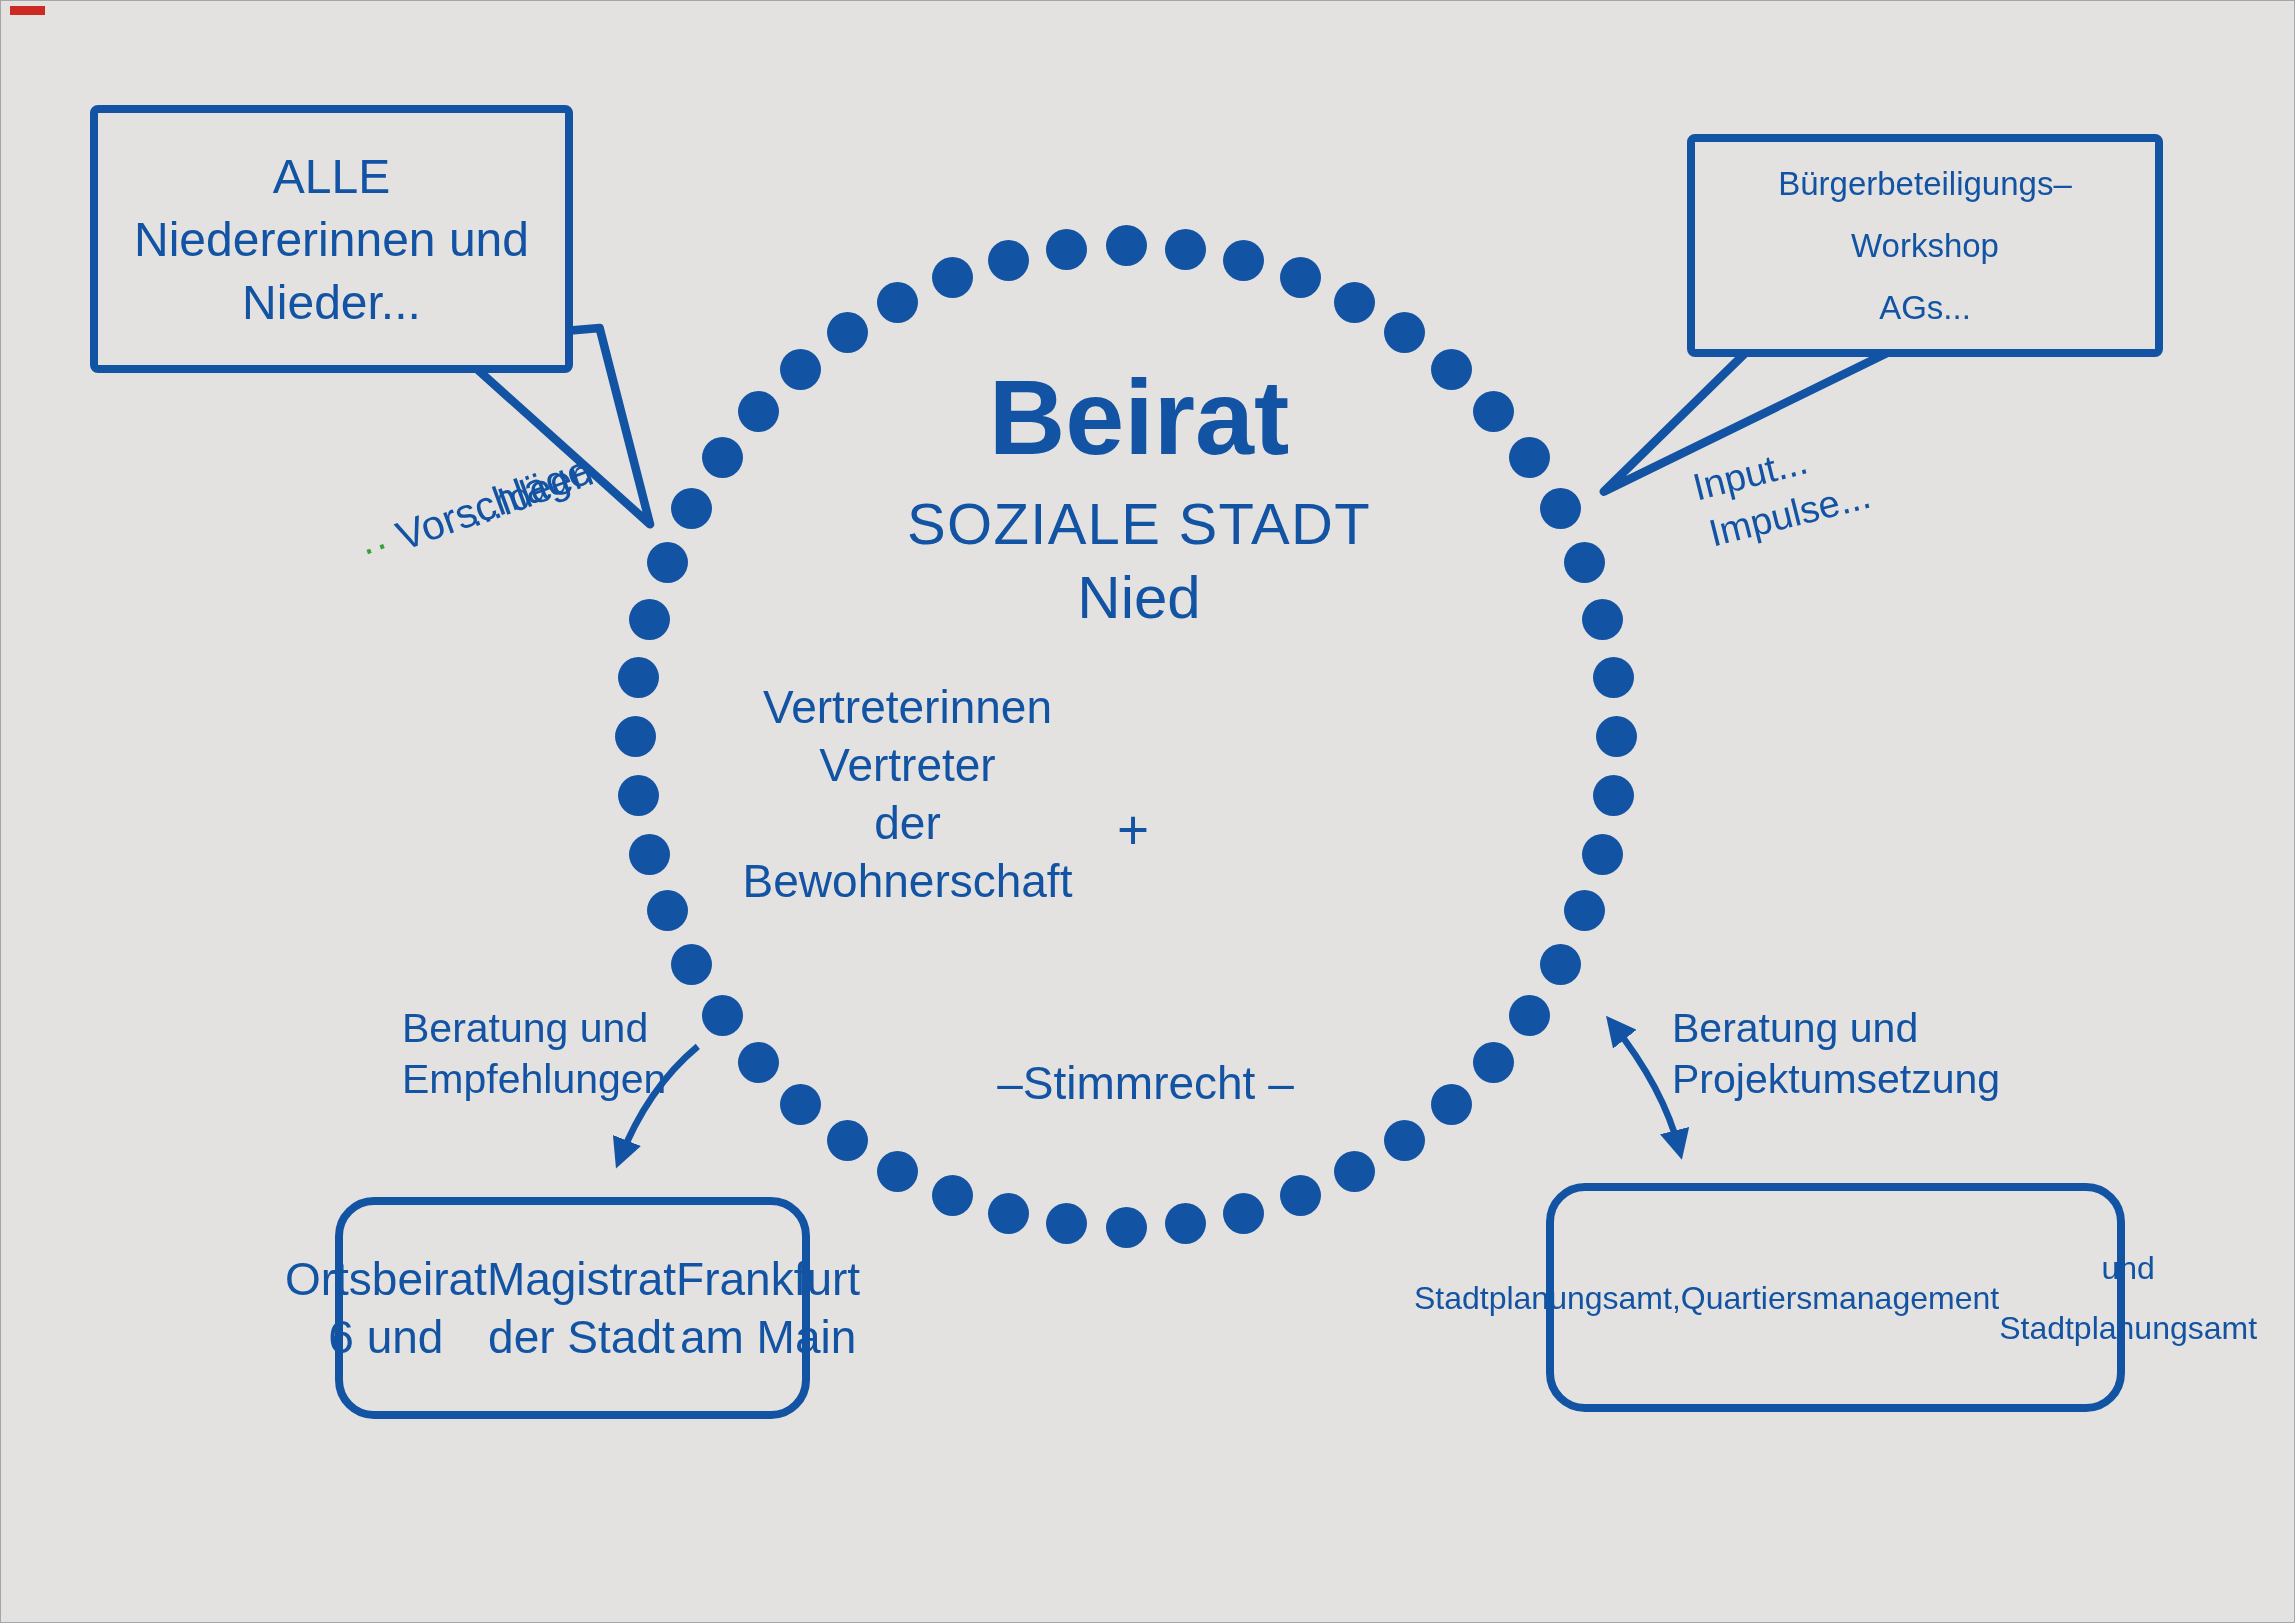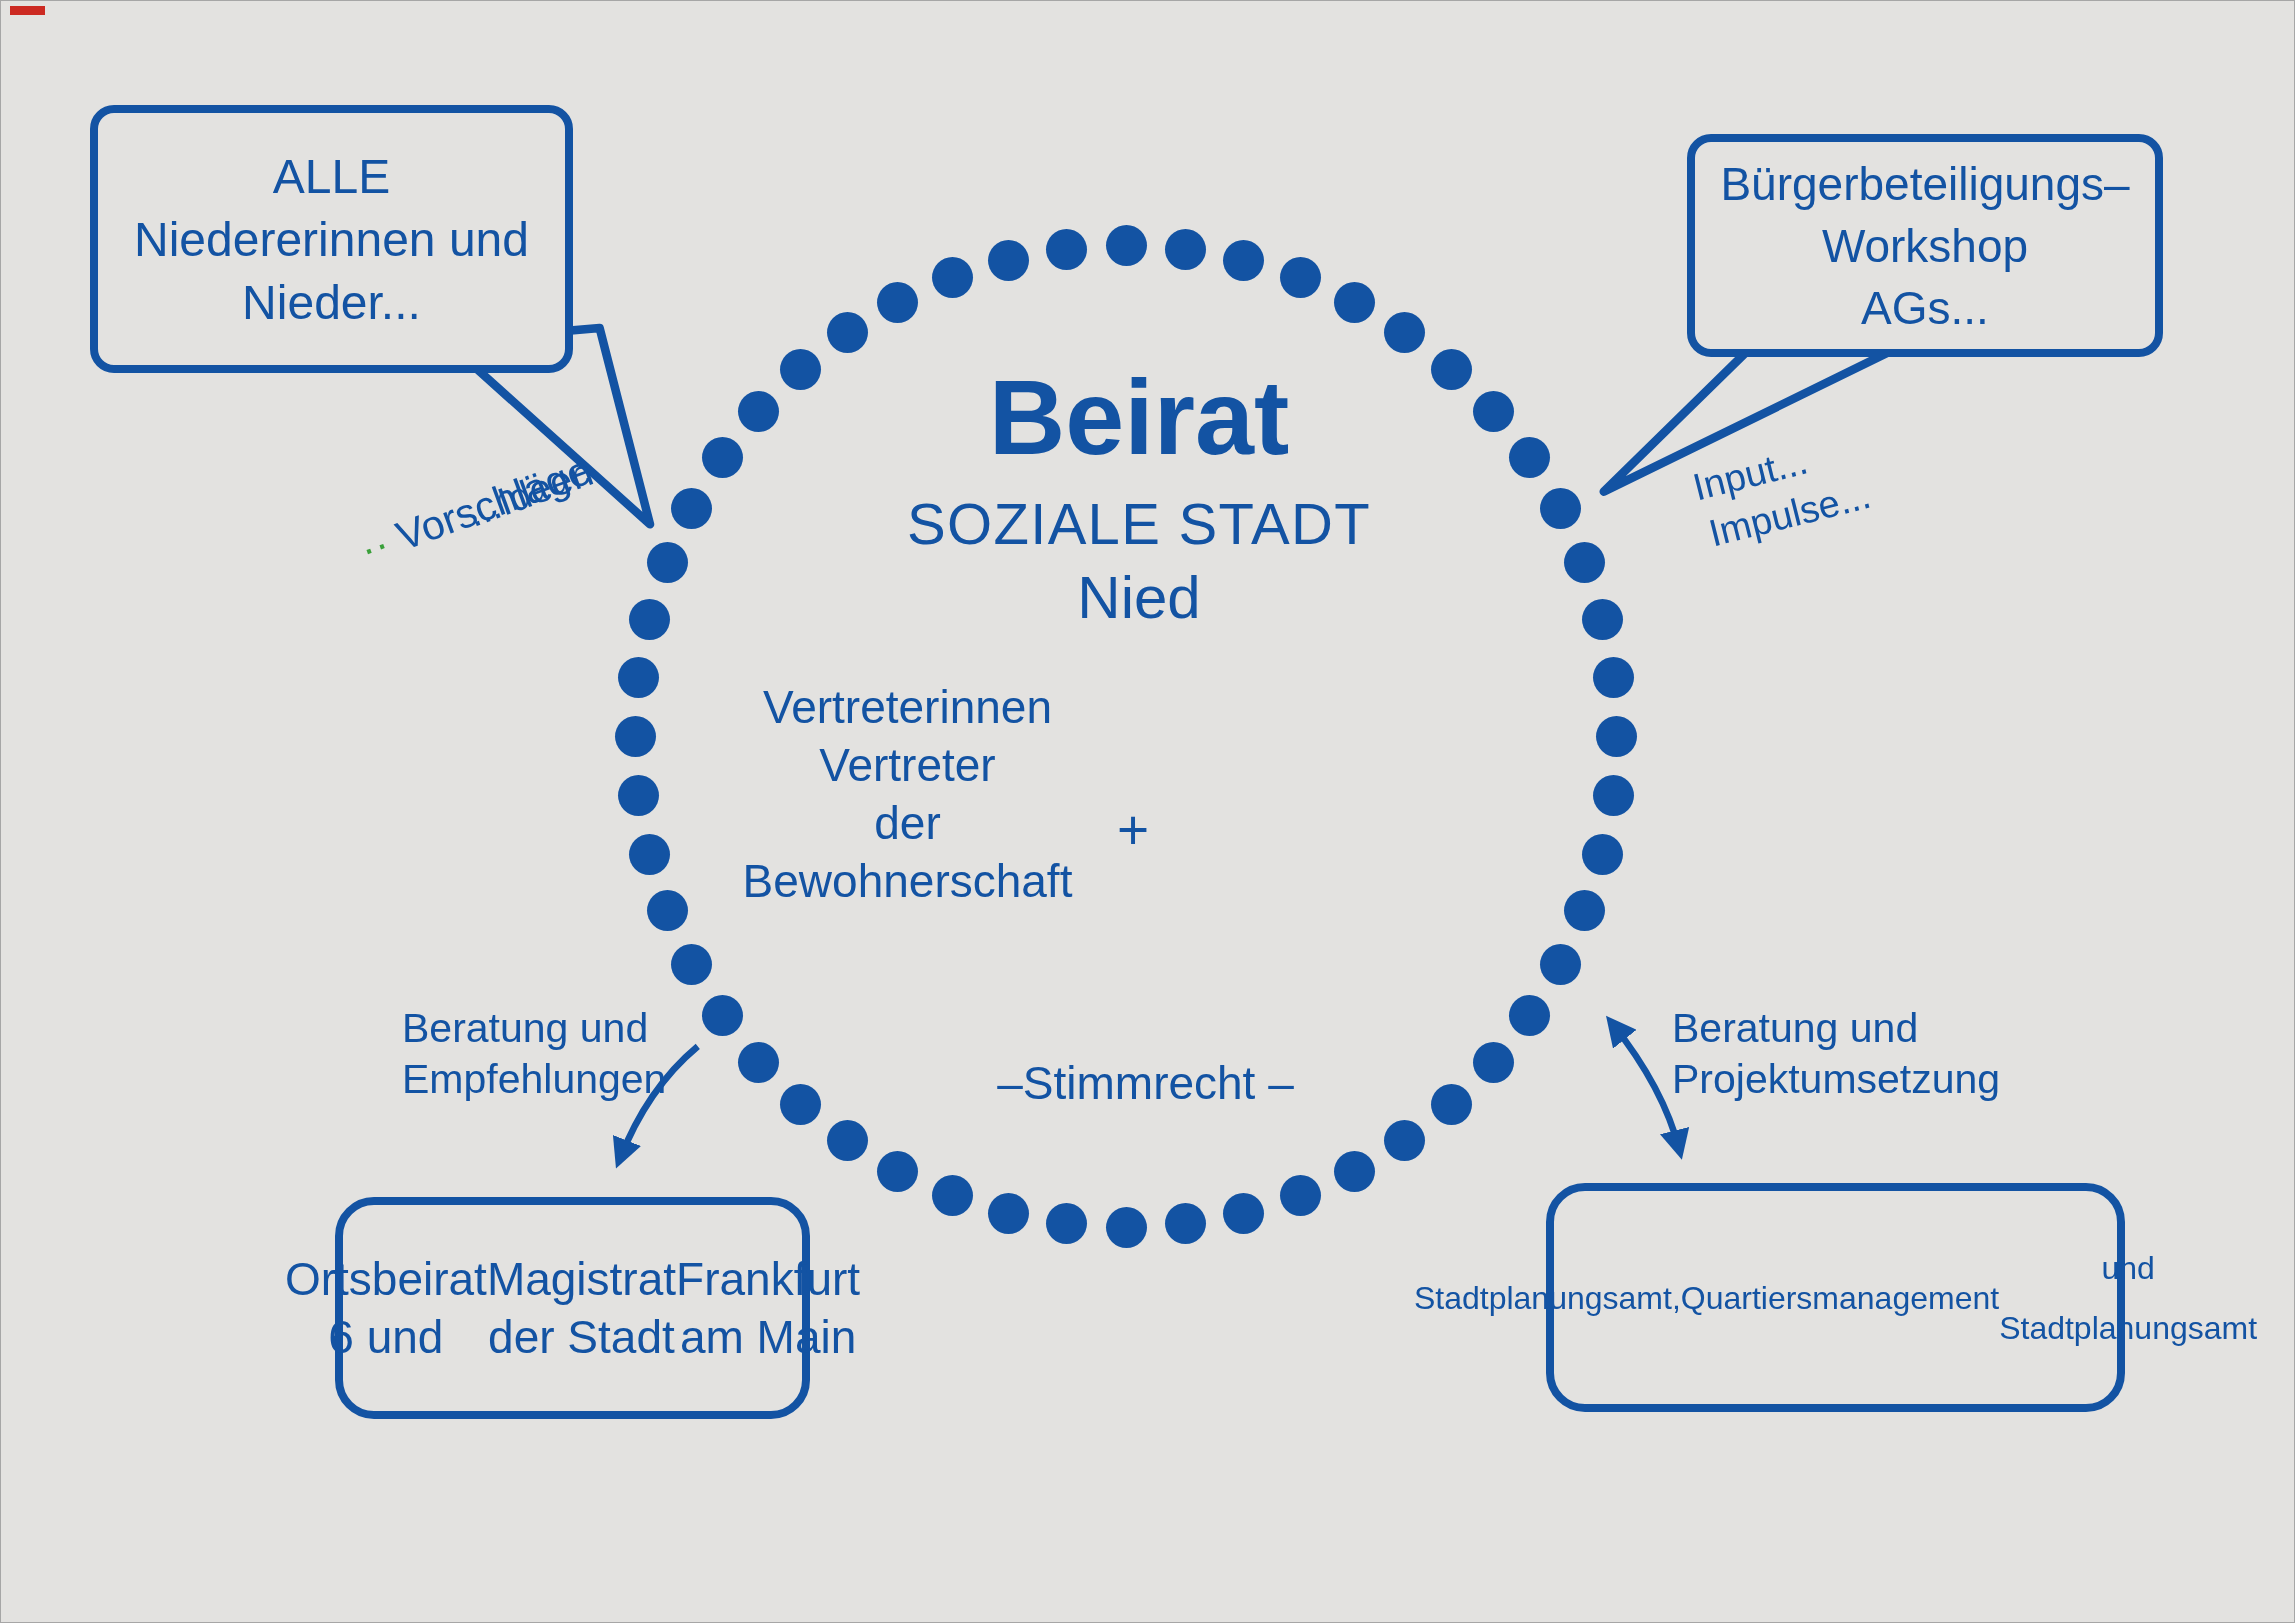--- a/index.html
+++ b/index.html
@@ -3,24 +3,24 @@
 <meta charset="utf-8">
 <style>
   html,body{margin:0;padding:0;}
   body{font-family:"Liberation Sans",sans-serif;background:#f4f4f4;}
   .page{position:relative;width:2295px;height:1623px;background:var(--bg);
         border:1.3px solid #a6a6a6;box-sizing:border-box;overflow:hidden;color:var(--accent);}
   .overlay{position:absolute;left:0;top:0;z-index:1;}
   .ring{position:absolute;left:0;top:0;width:100%;height:100%;z-index:2;pointer-events:none;}
   .dot{position:absolute;width:41px;height:41px;border-radius:50%;background:var(--accent);}
   .bubble{position:absolute;z-index:3;background:var(--bg);border:8.5px solid var(--accent);
-          border-radius:24px;display:flex;flex-direction:column;align-items:center;
+          border-radius:8px;display:flex;flex-direction:column;align-items:center;
           justify-content:center;text-align:center;box-sizing:border-box;}
   .bubble-tl{left:89px;top:104px;width:483px;height:268px;font-size:48px;line-height:63px;}
-  .bubble-tr{left:1686px;top:133px;width:476px;height:223px;font-size:46px;line-height:62px;}
+  .bubble-tr{left:1686px;top:133px;width:476px;height:223px;font-size:33px;line-height:62px;}
   .infobox{position:absolute;z-index:3;background:var(--bg);border:8.5px solid var(--accent);
            border-radius:39px;display:flex;align-items:center;
            justify-content:center;text-align:center;box-sizing:border-box;}
   .box-bl{left:334px;top:1196px;width:475px;height:222px;font-size:46px;line-height:58px;}
   .box-br{left:1545px;top:1182px;width:579px;height:229px;font-size:32px;line-height:60px;}
   .center-head{position:absolute;left:811px;top:361px;width:654px;text-align:center;z-index:2;}
   .center-title{font-size:106px;font-weight:bold;line-height:111px;}
   .center-sub{font-size:58px;line-height:65px;margin-top:18.3px;letter-spacing:1.3px;}
   .center-region{font-size:60px;line-height:65px;margin-top:9px;}
   .col{position:absolute;top:677px;width:425px;text-align:center;font-size:46px;line-height:58px;z-index:2;}

